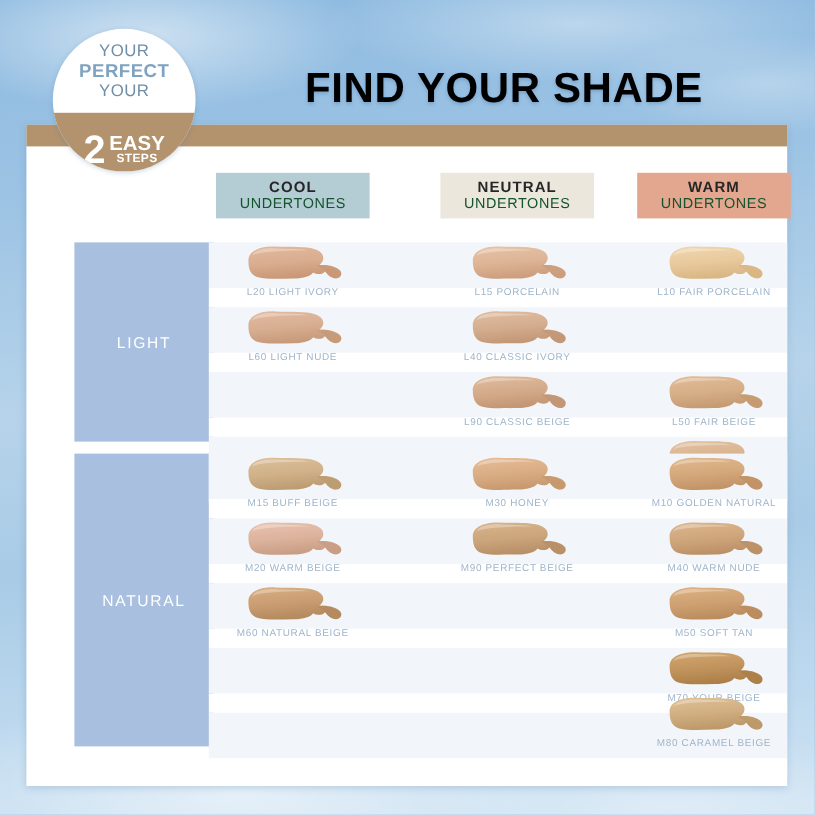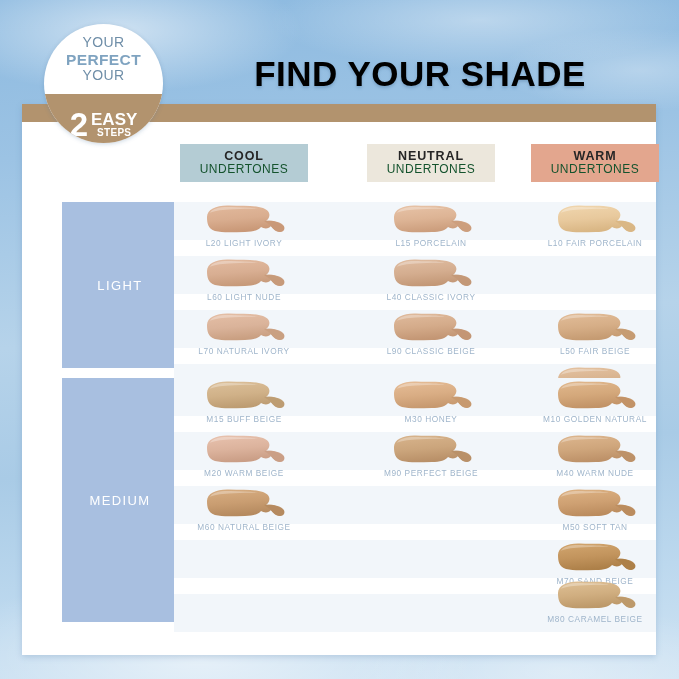--- a/index.html
+++ b/index.html
@@ -270,21 +270,21 @@
       <div class="col-head" id="head-warm">
         <span class="ch-main">WARM</span>
         <span class="ch-sub">UNDERTONES</span>
       </div>
     </div>
 
     <div class="tone-block" id="tone-light">
       <span class="tone-label">LIGHT</span>
     </div>
     <div class="tone-block" id="tone-medium">
-      <span class="tone-label">MEDIUM</span>
+      <span class="tone-label">NATURAL</span>
     </div>
 
     <div id="rows-host">
         <div class="row striped" style="top: 80px;"></div>
         <div class="labelrow" style="top: 118px;"></div>
         <div style="position: absolute; left: 152px; top: 80px; width: 482px; height: 54px;">
           <div class="cell c-cool">
             <div class="swatch">
               <svg viewBox="0 0 86 34" xmlns="http://www.w3.org/2000/svg">
                 <defs>
@@ -370,37 +370,20 @@
                 <path d="M63,17 C70,16 78,18 81,21.5 C84,25 81,28.5 77,27.5 C74,26.8 71,24 69,21 Z" fill="#c39877" opacity="0.92"></path>
                 <path d="M9,9 C11,4 20,2.5 30,3 C40,3.5 50,3 57,5 C49,4.5 38,5 28,5.5 C19,6 12,7 9,9 Z" fill="#ffffff" opacity="0.30"></path>
               </svg>
             </div>
             <div class="shade-name">L40 CLASSIC IVORY</div>
           </div>
         </div>
         <div class="row striped" style="top: 188px;"></div>
         <div class="labelrow" style="top: 226px;"></div>
         <div style="position: absolute; left: 152px; top: 188px; width: 482px; height: 54px;">
-          <div class="cell c-cool">
-            <div class="swatch">
-              <svg viewBox="0 0 86 34" xmlns="http://www.w3.org/2000/svg">
-                <defs>
-                  <linearGradient id="g7" x1="0" y1="0" x2="0.25" y2="1">
-                    <stop offset="0%" stop-color="#e5bfa6"></stop>
-                    <stop offset="55%" stop-color="#dab39a"></stop>
-                    <stop offset="100%" stop-color="#c99f81"></stop>
-                  </linearGradient>
-                </defs>
-                <path d="M6,13 C6,5 16,1 28,1.5 C42,2 54,1 62,4 C70,7 70,13 65,17 C72,16 79,18 82,21 C85,24 83,28 79,28 C75,28 72,25 70,22 C68,25 63,25 60,23 C58,26 52,28 44,28 C33,28 22,29 14,27 C7,25 6,19 6,13 Z" fill="url(#g7)"></path>
-                <path d="M63,17 C70,16 78,18 81,21.5 C84,25 81,28.5 77,27.5 C74,26.8 71,24 69,21 Z" fill="#c99f81" opacity="0.92"></path>
-                <path d="M9,9 C11,4 20,2.5 30,3 C40,3.5 50,3 57,5 C49,4.5 38,5 28,5.5 C19,6 12,7 9,9 Z" fill="#ffffff" opacity="0.30"></path>
-              </svg>
-            </div>
-            <div class="shade-name">L70 NATURAL IVORY</div>
-          </div>
           <div class="cell c-neutral">
             <div class="swatch">
               <svg viewBox="0 0 86 34" xmlns="http://www.w3.org/2000/svg">
                 <defs>
                   <linearGradient id="g8" x1="0" y1="0" x2="0.25" y2="1">
                     <stop offset="0%" stop-color="#e0bb9d"></stop>
                     <stop offset="55%" stop-color="#d4ab8a"></stop>
                     <stop offset="100%" stop-color="#c39674"></stop>
                   </linearGradient>
                 </defs>
@@ -614,21 +597,21 @@
                     <stop offset="0%" stop-color="#d2a66f"></stop>
                     <stop offset="55%" stop-color="#c2945d"></stop>
                     <stop offset="100%" stop-color="#ad8049"></stop>
                   </linearGradient>
                 </defs>
                 <path d="M6,13 C6,5 16,1 28,1.5 C42,2 54,1 62,4 C70,7 70,13 65,17 C72,16 79,18 82,21 C85,24 83,28 79,28 C75,28 72,25 70,22 C68,25 63,25 60,23 C58,26 52,28 44,28 C33,28 22,29 14,27 C7,25 6,19 6,13 Z" fill="url(#g19)"></path>
                 <path d="M63,17 C70,16 78,18 81,21.5 C84,25 81,28.5 77,27.5 C74,26.8 71,24 69,21 Z" fill="#ad8049" opacity="0.92"></path>
                 <path d="M9,9 C11,4 20,2.5 30,3 C40,3.5 50,3 57,5 C49,4.5 38,5 28,5.5 C19,6 12,7 9,9 Z" fill="#ffffff" opacity="0.30"></path>
               </svg>
             </div>
-            <div class="shade-name">M70 SAND BEIGE</div>
+            <div class="shade-name">M70 YOUR BEIGE</div>
           </div>
         </div>
         <div class="row striped" style="top: 472px;"></div>
         <div class="labelrow" style="top: 510px;"></div>
         <div style="position: absolute; left: 152px; top: 456px; width: 482px; height: 54px;">
           <div class="cell c-cool"></div>
           <div class="cell c-neutral"></div>
           <div class="cell c-warm">
             <div class="swatch">
               <svg viewBox="0 0 86 34" xmlns="http://www.w3.org/2000/svg">

